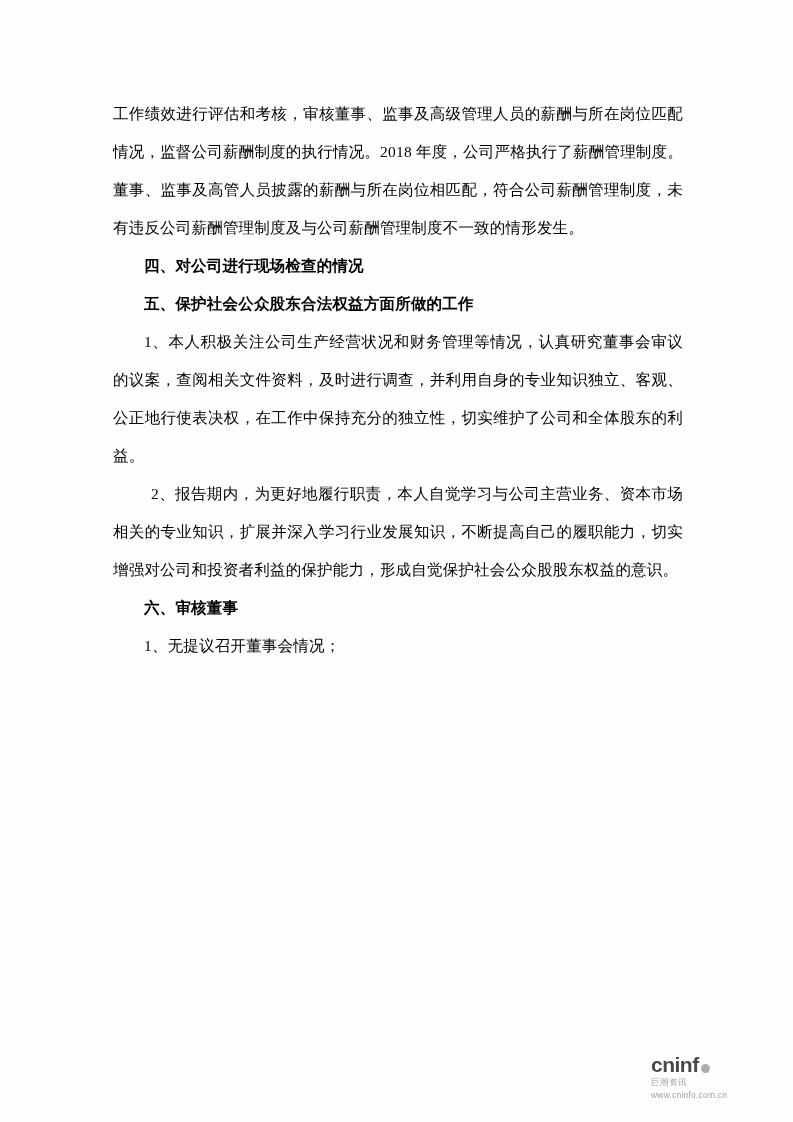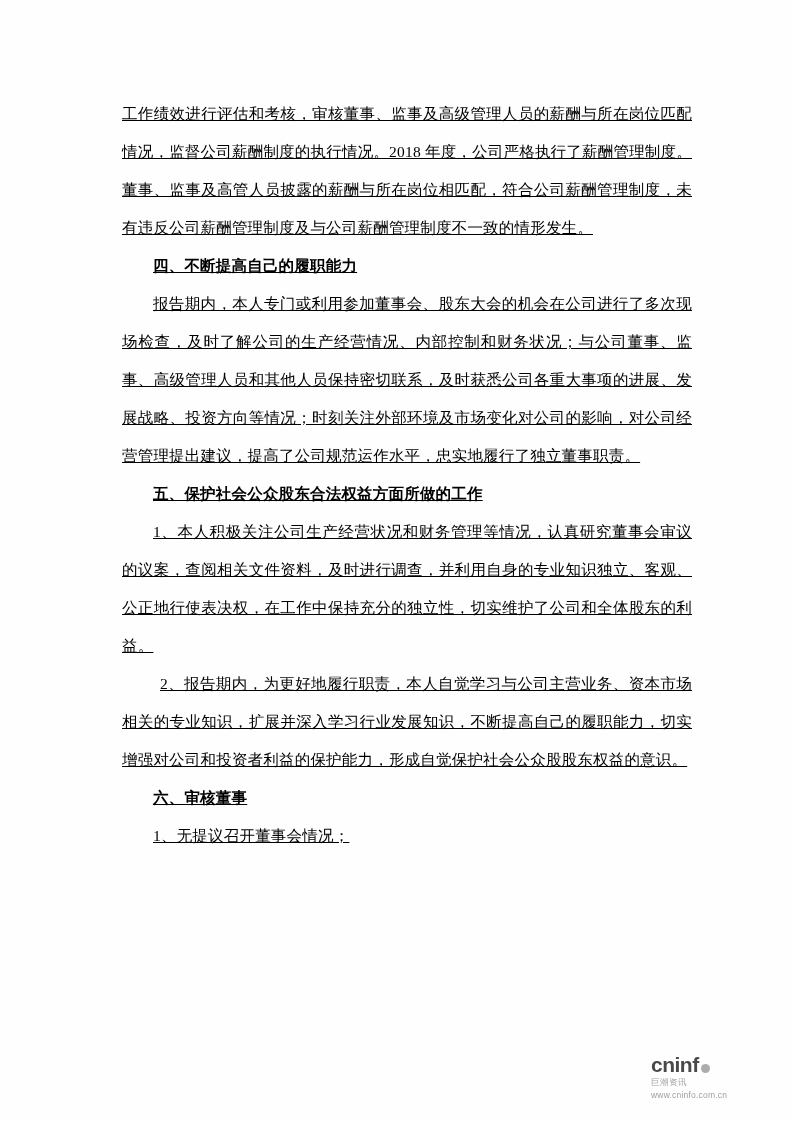--- a/index.html
+++ b/index.html
@@ -17,24 +17,23 @@
   }
   .page {
     position: absolute;
     left: 0; top: 0;
     width: 793px;
     height: 1122px;
     background: #fefefe;
   }
   .content {
     position: absolute;
-    left: 122px;
+    left: 113px;
     top: 95px;
     width: 570px;
-    text-decoration: underline;
   }
   p {
     margin: 0;
     font-size: 15.5px;
     line-height: 38px;
     text-align: justify;
     text-justify: inter-ideograph;
     letter-spacing: 0.2px;
   }
   p.body {
@@ -97,23 +96,22 @@
   }
 </style>
 </head>
 <body>
 
 <div class="page">
   <div class="content">
 
     <p class="body">工作绩效进行评估和考核，审核董事、监事及高级管理人员的薪酬与所在岗位匹配情况，监督公司薪酬制度的执行情况。2018 年度，公司严格执行了薪酬管理制度。董事、监事及高管人员披露的薪酬与所在岗位相匹配，符合公司薪酬管理制度，未有违反公司薪酬管理制度及与公司薪酬管理制度不一致的情形发生。</p>
 
-    <h2>四、不断提高自己的履职能力</h2>
+    <h2>四、对公司进行现场检查的情况</h2>
 
-    <p class="indent">报告期内，本人专门或利用参加董事会、股东大会的机会在公司进行了多次现场检查，及时了解公司的生产经营情况、内部控制和财务状况；与公司董事、监事、高级管理人员和其他人员保持密切联系，及时获悉公司各重大事项的进展、发展战略、投资方向等情况；时刻关注外部环境及市场变化对公司的影响，对公司经营管理提出建议，提高了公司规范运作水平，忠实地履行了独立董事职责。</p>
 
     <h2>五、保护社会公众股东合法权益方面所做的工作</h2>
 
     <p class="indent">1、本人积极关注公司生产经营状况和财务管理等情况，认真研究董事会审议的议案，查阅相关文件资料，及时进行调查，并利用自身的专业知识独立、客观、公正地行使表决权，在工作中保持充分的独立性，切实维护了公司和全体股东的利益。</p>
 
     <p class="indent2">2、报告期内，为更好地履行职责，本人自觉学习与公司主营业务、资本市场相关的专业知识，扩展并深入学习行业发展知识，不断提高自己的履职能力，切实增强对公司和投资者利益的保护能力，形成自觉保护社会公众股股东权益的意识。</p>
 
     <h2>六、审核董事</h2>
 
     <p class="indent">1、无提议召开董事会情况；</p>

